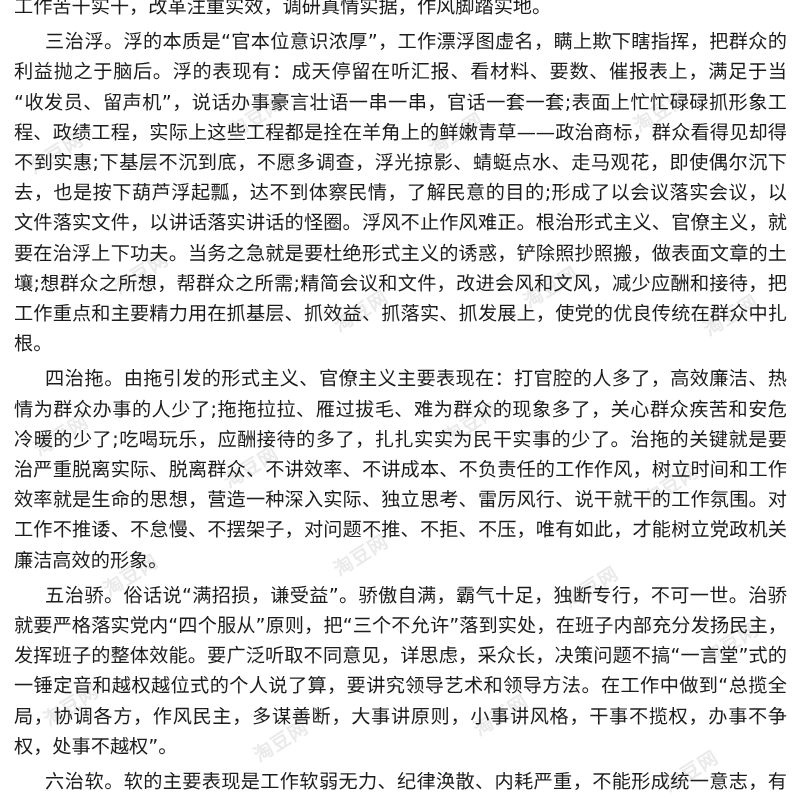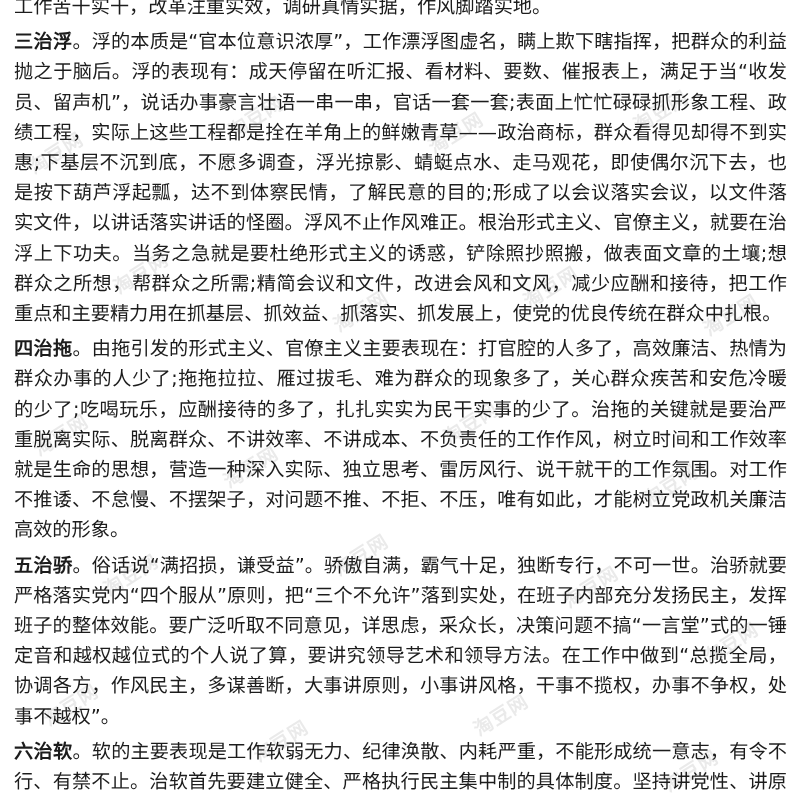--- a/index.html
+++ b/index.html
@@ -68,22 +68,23 @@
   }
   p.para + p.para {
     margin-top: 5px;
   }
   
   p.clipped-top {
     margin-top: 0;
   }
 
   b.lead {
-    font-weight: 700;
+    font-weight: 400;
     letter-spacing: 0.2px;
+    margin-left: 31px;
   }
 </style>
 </head>
 <body>
 
 <div id="page">
 
   <div id="watermark-layer">
     <span class="wm" style="left:25px;  top:138px;">淘豆网</span>
     <span class="wm" style="left:225px; top:102px;">淘豆网</span>

